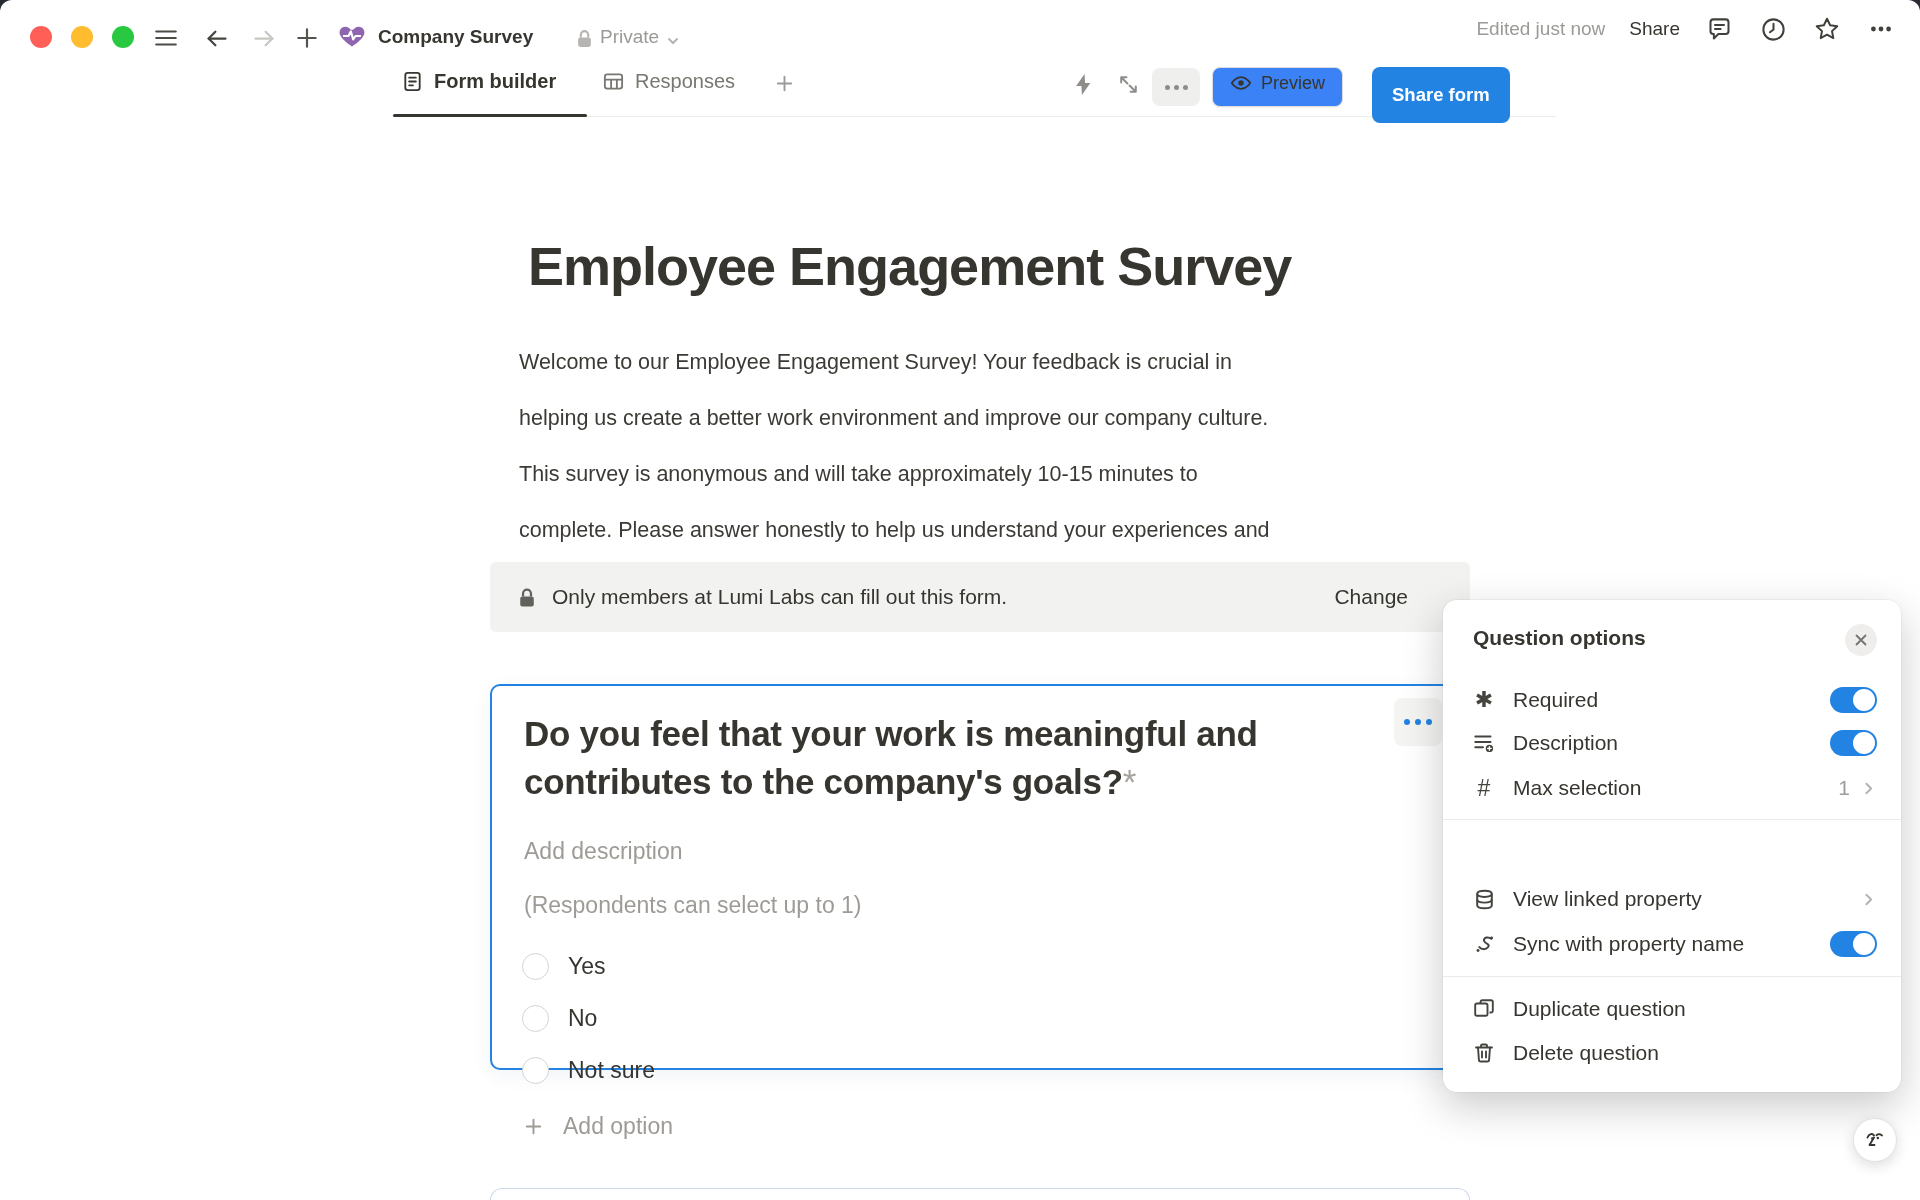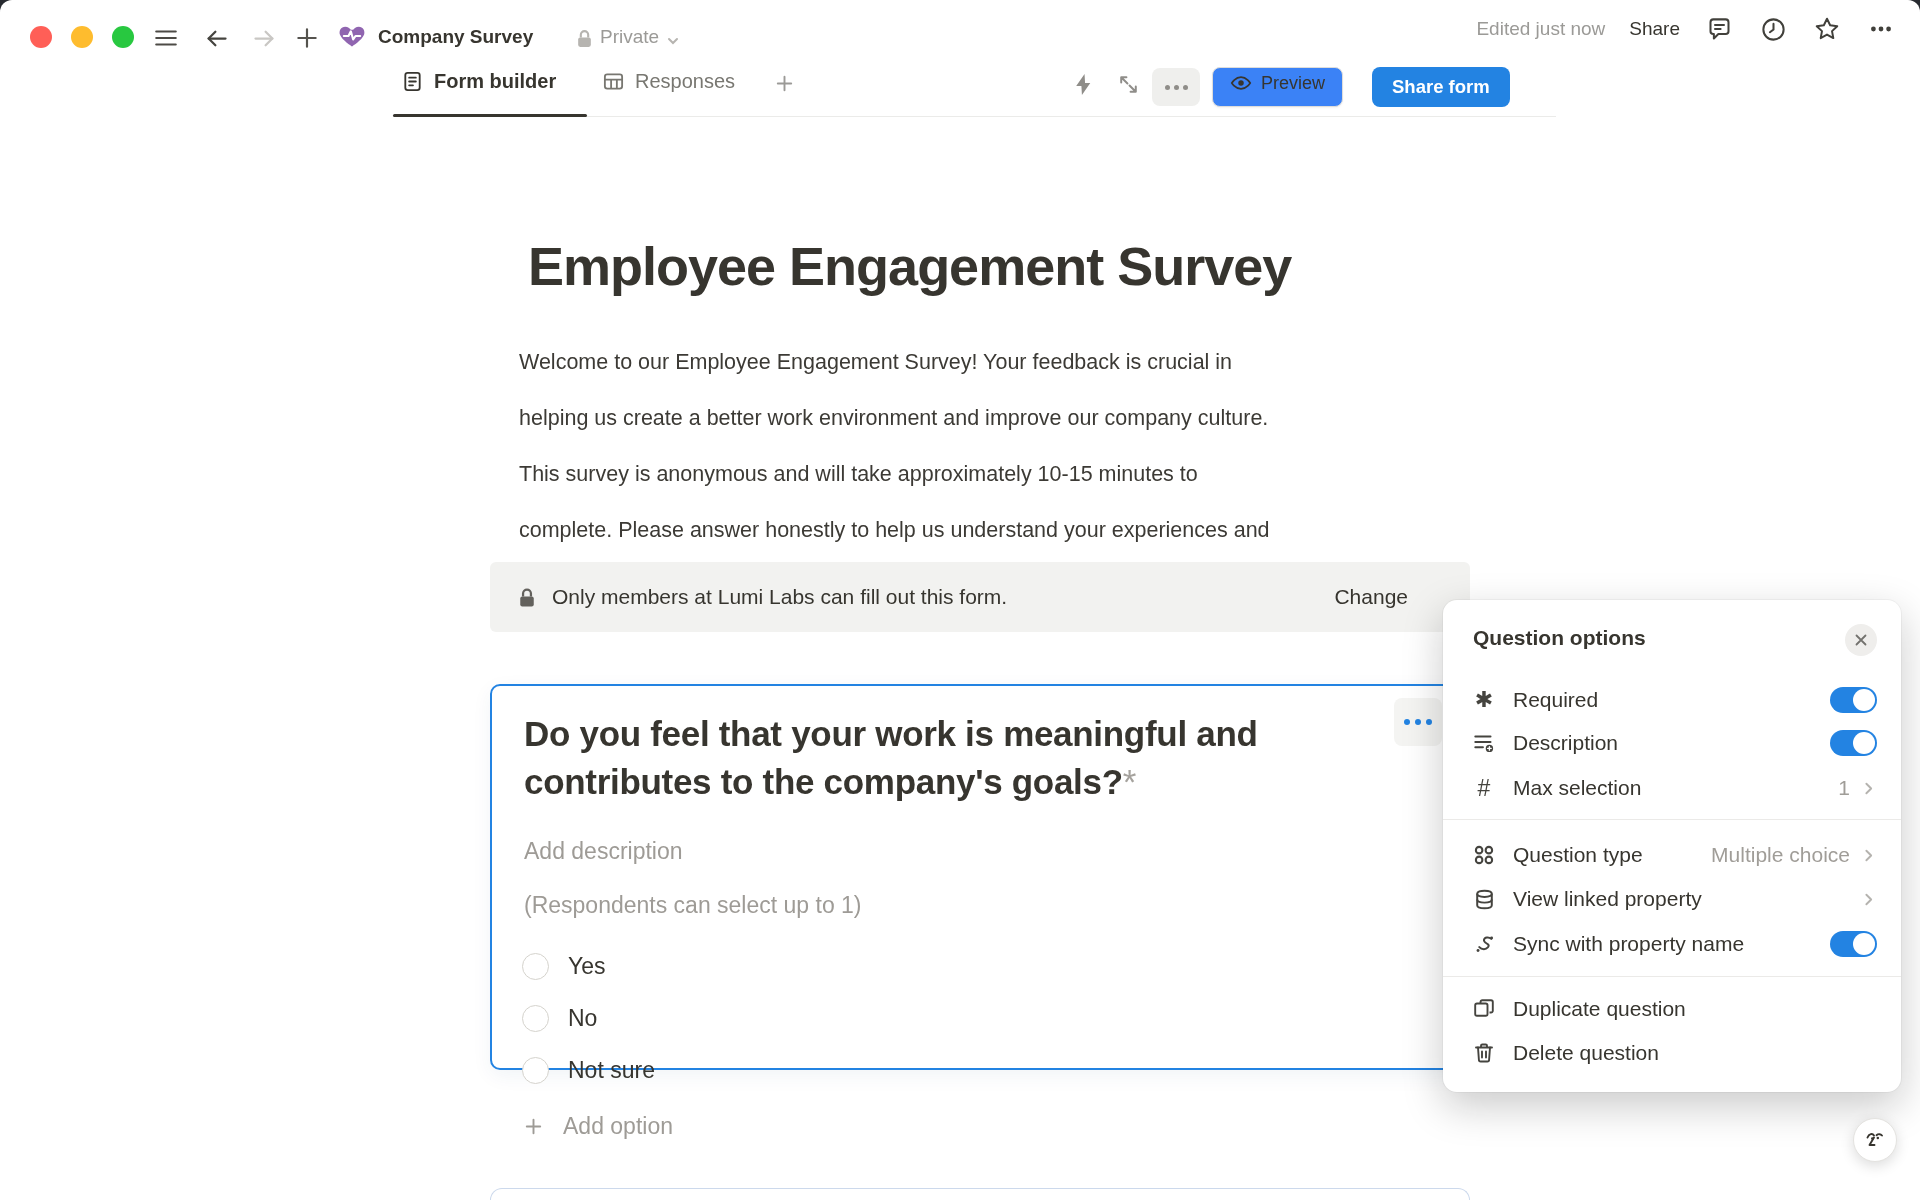--- a/index.html
+++ b/index.html
@@ -30,21 +30,21 @@
   .tab.idle{left:602px;color:#787771;font-weight:500;}
   .tab-underline{position:absolute;left:393px;top:114px;width:194px;height:3px;background:#37352f;border-radius:2px;}
   .tab-add{position:absolute;left:773px;top:72px;color:#9b9a97;}
   .strip-ic{position:absolute;top:72px;color:#8f8d89;}
   .more-chip{position:absolute;left:1152px;top:68px;width:48px;height:38px;border-radius:8px;background:#efefed;
              display:flex;align-items:center;justify-content:center;gap:4px;}
   .more-chip i{width:5px;height:5px;border-radius:50%;background:#8f8d89;}
   .btn-preview{position:absolute;left:1212px;top:67px;height:40px;padding:12px 17px;border-radius:8px;background:#3b82f6;
                border:1px solid #dedddb;box-shadow:0 1px 2px rgba(0,0,0,0.05);
                display:flex;align-items:flex-end;gap:9px;font-size:18px;font-weight:500;color:#37352f;box-sizing:border-box;}
-  .btn-shareform{position:absolute;left:1372px;top:67px;height:40px;padding:0 20px;border-radius:8px;background:#2383e2;
+  .btn-shareform{position:absolute;left:1372px;top:67px;height:40px;padding:8px 20px;border-radius:8px;background:#2383e2;
                  display:flex;align-items:center;font-size:18.5px;font-weight:600;color:#ffffff;}
 
   
   .form-title{position:absolute;left:516px;top:224px;width:950px;font-size:54px;line-height:60px;
               font-weight:700;letter-spacing:-1px;color:#37352f;}
   .form-desc{position:absolute;left:519px;top:334px;width:970px;font-size:21.5px;line-height:56px;
              color:#3c3a35;white-space:pre-line;}
   .lockbox{position:absolute;left:490px;top:562px;width:980px;height:70px;background:#f2f2f0;border-radius:6px;
            display:flex;align-items:center;box-sizing:border-box;padding:0 62px 0 28px;}
   .lockbox .txt{margin-left:16px;font-size:21px;color:#37352f;}
@@ -311,37 +311,20 @@
       <span class="mval">1</span>
       <span class="chev">
         <svg width="17" height="17" viewBox="0 0 16 16" fill="none" stroke="#b5b3af" stroke-width="1.8" stroke-linecap="round" stroke-linejoin="round">
               <path d="M6 3.5 10.5 8 6 12.5"></path>
             </svg>
       </span>
     </div>
 
     <div class="mdiv" style="top:219px;"></div>
 
-    <div class="mrow" style="top:235px;">
-      <span class="mic">
-        <svg width="26" height="26" viewBox="0 0 24 24" fill="none" stroke="#45443f" stroke-width="1.9">
-              <circle cx="7.5" cy="7.5" r="3"></circle>
-              <circle cx="16.5" cy="7.5" r="3"></circle>
-              <circle cx="7.5" cy="16.5" r="3"></circle>
-              <circle cx="16.5" cy="16.5" r="3"></circle>
-            </svg>
-      </span>
-      <span class="mlabel">Question type</span>
-      <span class="mval">Multiple choice</span>
-      <span class="chev">
-        <svg width="17" height="17" viewBox="0 0 16 16" fill="none" stroke="#b5b3af" stroke-width="1.8" stroke-linecap="round" stroke-linejoin="round">
-              <path d="M6 3.5 10.5 8 6 12.5"></path>
-            </svg>
-      </span>
-    </div>
 
     <div class="mrow" style="top:279px;">
       <span class="mic">
         <svg width="25" height="25" viewBox="0 0 24 24" fill="none" stroke="#45443f" stroke-width="1.9">
               <path d="M5 6.5C5 4.6 8.1 3.5 12 3.5s7 1.1 7 3v11c0 1.9-3.1 3-7 3s-7-1.1-7-3z"></path>
               <path d="M5 6.5c0 1.9 3.1 3 7 3s7-1.1 7-3M5 12c0 1.9 3.1 3 7 3s7-1.1 7-3"></path>
             </svg>
       </span>
       <span class="mlabel">View linked property</span>
       <span class="chev solo">

